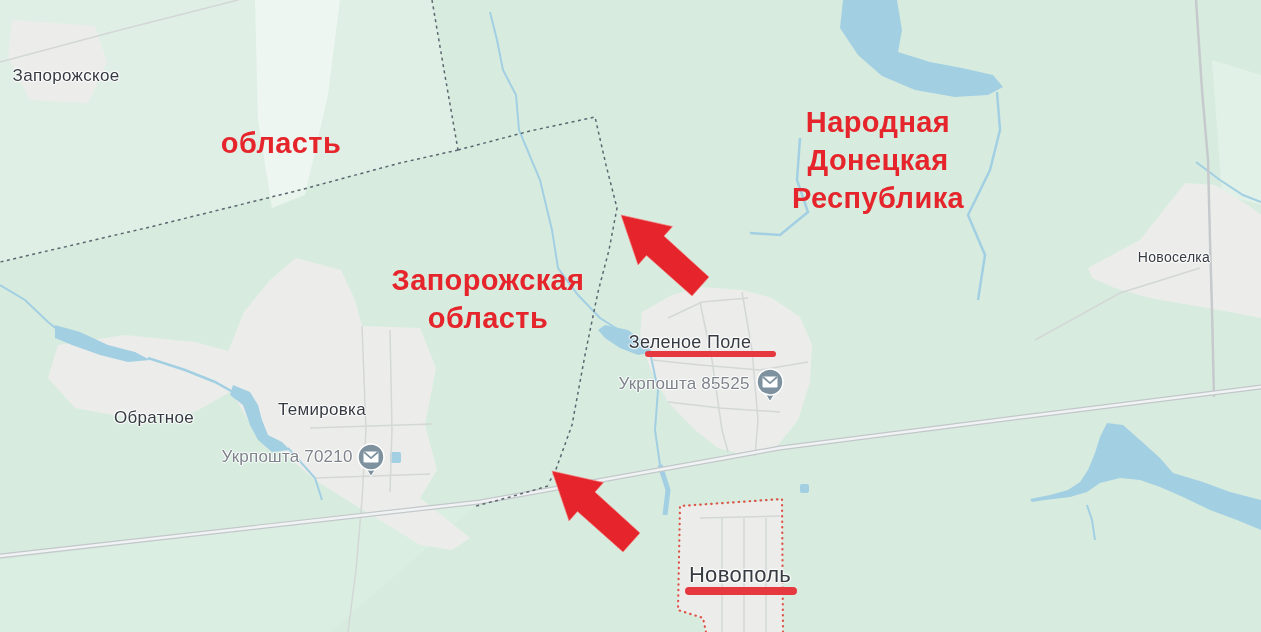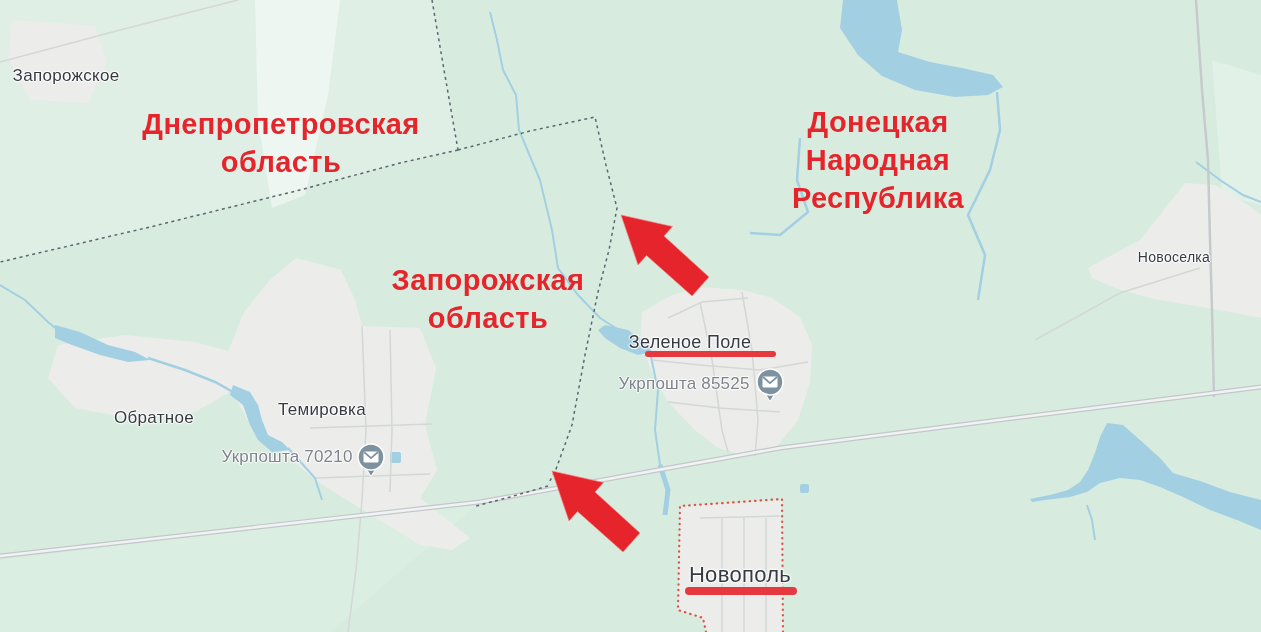--- a/index.html
+++ b/index.html
@@ -114,26 +114,25 @@
   <div class="underline" style="left:685px;top:587px;width:112px;height:8px;border-radius:4px;"></div>
 
   <div class="lbl" style="left:66px;top:76px;font-size:17px">Запорожское</div>
   <div class="lbl" style="left:1174px;top:257px;font-size:14px">Новоселка</div>
   <div class="lbl" style="left:154px;top:418px;font-size:17px">Обратное</div>
   <div class="lbl" style="left:322px;top:410px;font-size:17px">Темировка</div>
   <div class="lbl" style="left:690px;top:342px;font-size:18px">Зеленое Поле</div>
   <div class="lbl" style="left:740px;top:575px;font-size:22px">Новополь</div>
 
   <div class="region" style="left:281px;top:143px">
-    <div>Днепропетровская</div>
     <div>область</div>
   </div>
   <div class="region" style="left:878px;top:160px">
+    <div>Народная</div>
     <div>Донецкая</div>
-    <div>Народная</div>
     <div>Республика</div>
   </div>
   <div class="region" style="left:488px;top:299px">
     <div>Запорожская</div>
     <div>область</div>
   </div>
 
   <div class="poi-lbl" style="left:684px;top:384px">Укрпошта 85525</div>
   <div class="poi-lbl" style="left:287px;top:457px">Укрпошта 70210</div>
 

